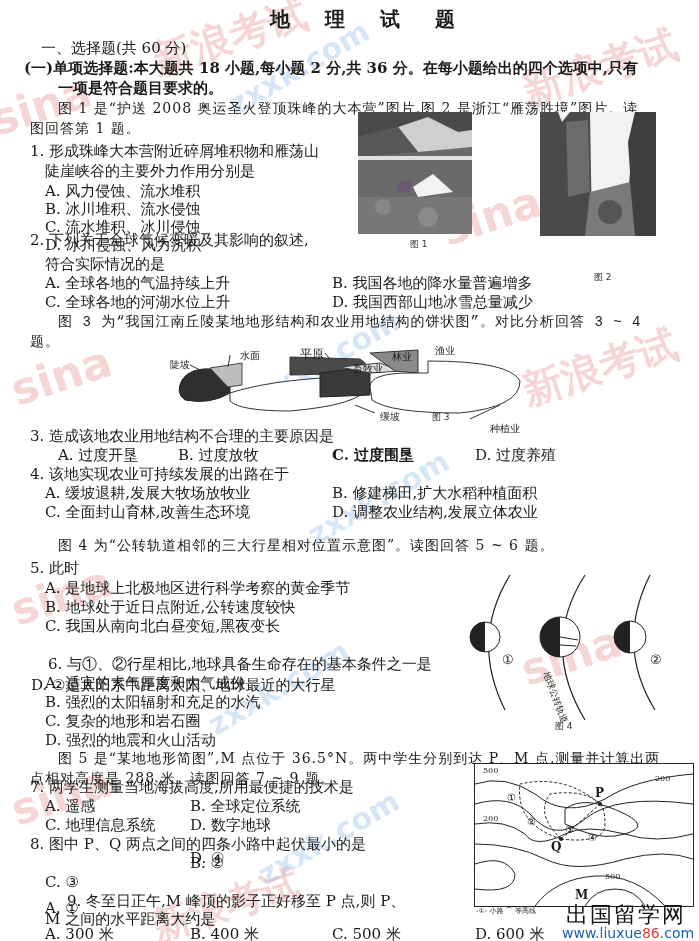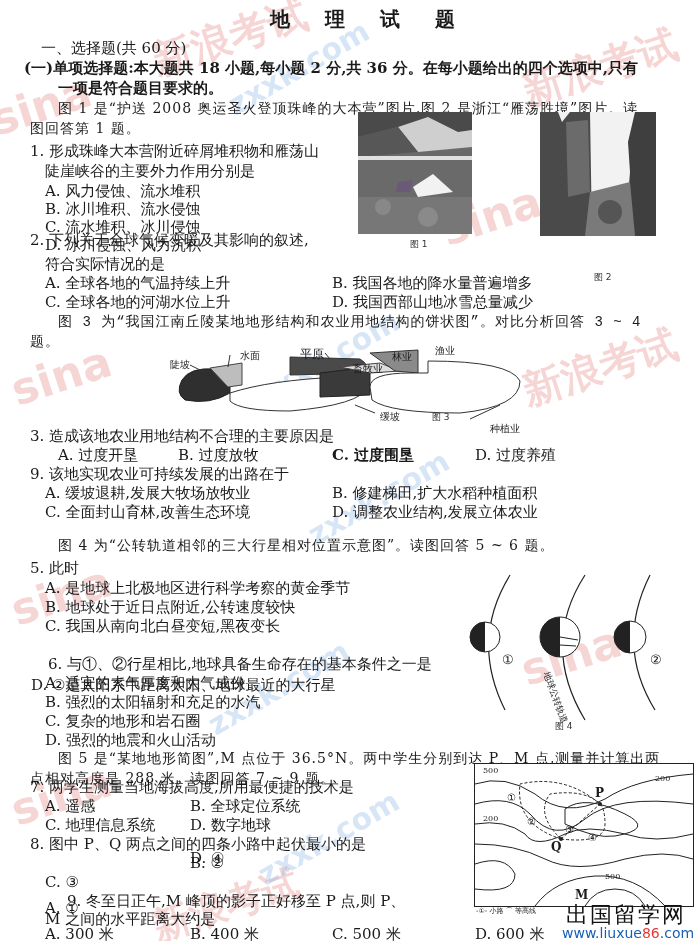--- a/index.html
+++ b/index.html
@@ -122,21 +122,21 @@
   <span class="abs s" style="left:320px;top:74px;font-size:10px;">种植业</span>
   <span class="cap" style="left:262px;top:66px;">图 3</span>
 </div>
 
 <div class="abs t" style="left:30px;top:426px;">3. 造成该地农业用地结构不合理的主要原因是</div>
 <div class="abs t" style="left:38px;top:445px;margin-left:20px;">A. 过度开垦</div>
 <div class="abs t" style="left:178px;top:445px;">B. 过度放牧</div>
 <div class="abs t" style="left:332px;top:445px;font-weight:bold;">C. 过度围垦</div>
 <div class="abs t" style="left:475px;top:445px;">D. 过度养殖</div>
 
-<div class="abs t" style="left:30px;top:464px;">9. 该地实现农业可持续发展的出路在于</div>
+<div class="abs t" style="left:30px;top:464px;">4. 该地实现农业可持续发展的出路在于</div>
 <div class="abs t" style="left:45px;top:483px;">A. 缓坡退耕,发展大牧场放牧业</div>
 <div class="abs t" style="left:332px;top:483px;">B. 修建梯田,扩大水稻种植面积</div>
 <div class="abs t" style="left:45px;top:502px;">C. 全面封山育林,改善生态环境</div>
 <div class="abs t" style="left:332px;top:502px;">D. 调整农业结构,发展立体农业</div>
 
 <div class="abs kai" style="left:58px;top:537px;">图 4 为“公转轨道相邻的三大行星相对位置示意图”。读图回答 5 ~ 6 题。</div>
 
 <div class="abs t" style="left:30px;top:558px;">5. 此时</div>
 <div class="abs t" style="left:45px;top:578px;">A. 是地球上北极地区进行科学考察的黄金季节</div>
 <div class="abs t" style="left:45px;top:597px;">B. 地球处于近日点附近,公转速度较快</div>

